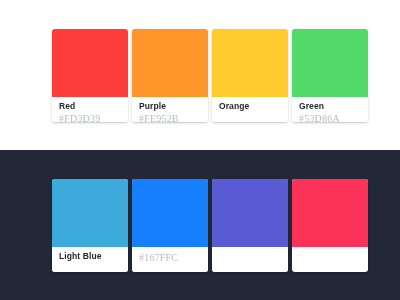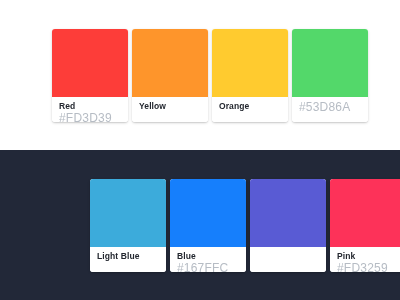--- a/index.html
+++ b/index.html
@@ -69,27 +69,28 @@
   }
   .swatch-name {
     font-size: 8.5px;
     font-weight: bold;
     color: #23272f;
     line-height: 11px;
     letter-spacing: 0.1px;
     white-space: nowrap;
   }
   .swatch-hex {
-    font-size: 12px;
+    font-size: 10px;
     font-weight: normal;
     color: #b6bcc4;
     line-height: 11px;
     letter-spacing: 0.2px;
     margin-top: 1px;
     white-space: nowrap;
+    font-family: Liberation Serif, serif;
   }
 </style>
 </head>
 <body>
 
 <div class="palette-board">
 
   <div class="palette-section section-light" style="background: rgb(255, 255, 255);">
     <div class="swatch-row">
 
@@ -97,69 +98,66 @@
         <div class="swatch-color" style="background:#FD3D39;"></div>
         <div class="swatch-meta">
           <div class="swatch-name">Red</div>
           <div class="swatch-hex">#FD3D39</div>
         </div>
       </div>
 
       <div class="swatch-card">
         <div class="swatch-color" style="background:#FE952B;"></div>
         <div class="swatch-meta">
-          <div class="swatch-name">Yellow</div>
+          <div class="swatch-name">Purple</div>
+          <div class="swatch-hex">#FE952B</div>
         </div>
       </div>
 
       <div class="swatch-card">
         <div class="swatch-color" style="background:#FFCB2F;"></div>
         <div class="swatch-meta">
           <div class="swatch-name">Orange</div>
         </div>
       </div>
 
       <div class="swatch-card">
         <div class="swatch-color" style="background:#53D86A;"></div>
         <div class="swatch-meta">
+          <div class="swatch-name">Green</div>
           <div class="swatch-hex">#53D86A</div>
         </div>
       </div>
 
     </div>
   </div>
 
-  <div class="palette-section section-dark" style="background: rgb(34, 40, 56); padding-left: 38px;">
+  <div class="palette-section section-dark" style="background: rgb(34, 40, 56);">
     <div class="swatch-row">
 
       <div class="swatch-card">
         <div class="swatch-color" style="background:#3CABDB;"></div>
         <div class="swatch-meta">
           <div class="swatch-name">Light Blue</div>
         </div>
       </div>
 
       <div class="swatch-card">
         <div class="swatch-color" style="background:#167FFC;"></div>
         <div class="swatch-meta">
-          <div class="swatch-name">Blue</div>
           <div class="swatch-hex">#167FFC</div>
         </div>
       </div>
 
       <div class="swatch-card">
         <div class="swatch-color" style="background:#595BD4;"></div>
         <div class="swatch-meta">
         </div>
       </div>
 
       <div class="swatch-card">
         <div class="swatch-color" style="background:#FD3259;"></div>
-        <div class="swatch-meta">
-          <div class="swatch-name">Pink</div>
-          <div class="swatch-hex">#FD3259</div>
-        </div>
       </div>
 
     </div>
   </div>
 
 </div>
 
 </body></html>

